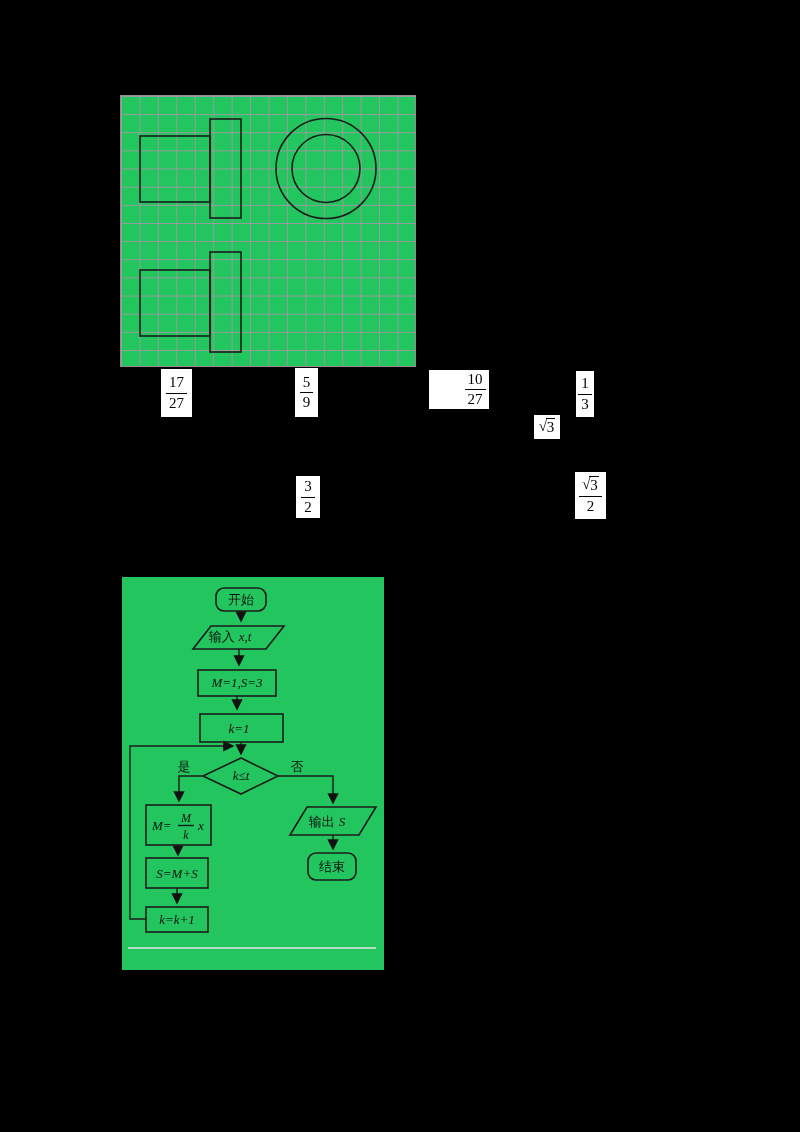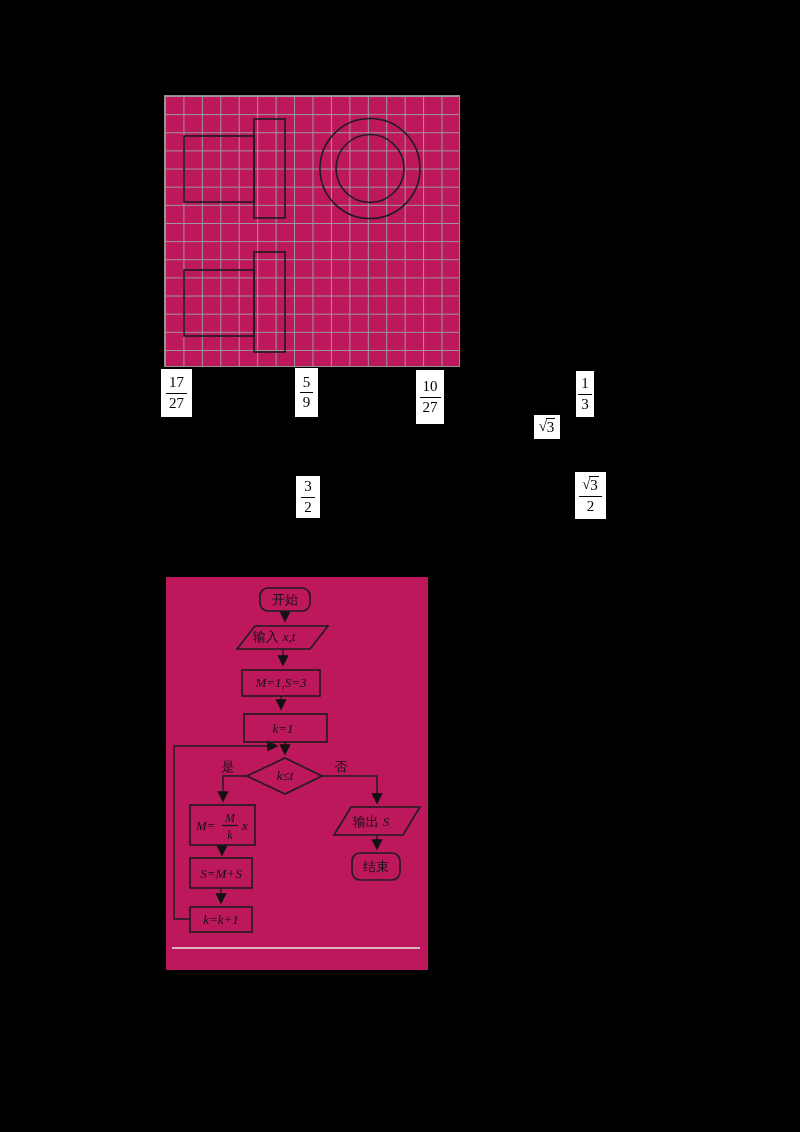--- a/index.html
+++ b/index.html
@@ -1,21 +1,21 @@
 <!DOCTYPE html>
 <html><head>
 <meta charset="utf-8">
 <style>
   html,body{margin:0;padding:0;}
   body{
     width:800px;height:1132px;position:relative;overflow:hidden;
     background:#000000;
     font-family:"Liberation Sans",sans-serif;
   }
-  .panel{position:absolute;background:#be185d;box-sizing:border-box;margin-left:44px;}
+  .panel{position:absolute;background:#22c55e;box-sizing:border-box;}
 
   
   #grid-panel{
     left:120px;top:95px;width:296px;height:272px;
     border:1px solid #8f8f8f;
     background-image:
       linear-gradient(to right,#9b9b9b 1px,transparent 1px),
       linear-gradient(to bottom,#9b9b9b 1px,transparent 1px);
     background-size:18.45px 18.15px;
   }
@@ -27,21 +27,21 @@
     font-family:"Liberation Serif",serif;font-size:15px;line-height:1.15;
     display:flex;flex-direction:column;align-items:center;justify-content:center;
   }
   .frac .num{padding:0 3px 1px 3px;border-bottom:1.3px solid #000;text-align:right;}
   .frac .den{padding-top:1px;}
   .radwrap{display:inline-flex;align-items:flex-start;}
   .rad{font-size:15px;}
   .radicand{border-top:1.3px solid #000;margin-left:-1px;padding:0 1px;}
   #tile-17-27{left:161px;top:369px;width:31px;height:48px;}
   #tile-5-9{left:295px;top:368px;width:23px;height:49px;}
-  #tile-10-27{left:416px;top:370px;width:28px;height:54px;}
+  #tile-10-27{left:429px;top:370px;width:28px;height:39px;padding-left:32px;}
   #tile-1-3{left:576px;top:371px;width:18px;height:46px;}
   #tile-sqrt3{left:534px;top:415px;width:26px;height:24px;}
   #tile-3-2{left:296px;top:476px;width:24px;height:42px;}
   #tile-sqrt3-2{left:575px;top:472px;width:31px;height:47px;}
 
   
   #flow-panel{left:122px;top:577px;width:262px;height:393px;}
   #flow-panel svg{display:block;}
   .shape{fill:none;stroke:#1c1c1c;stroke-width:1.6;}
   .thin{fill:none;stroke:#1c1c1c;stroke-width:1.4;}

